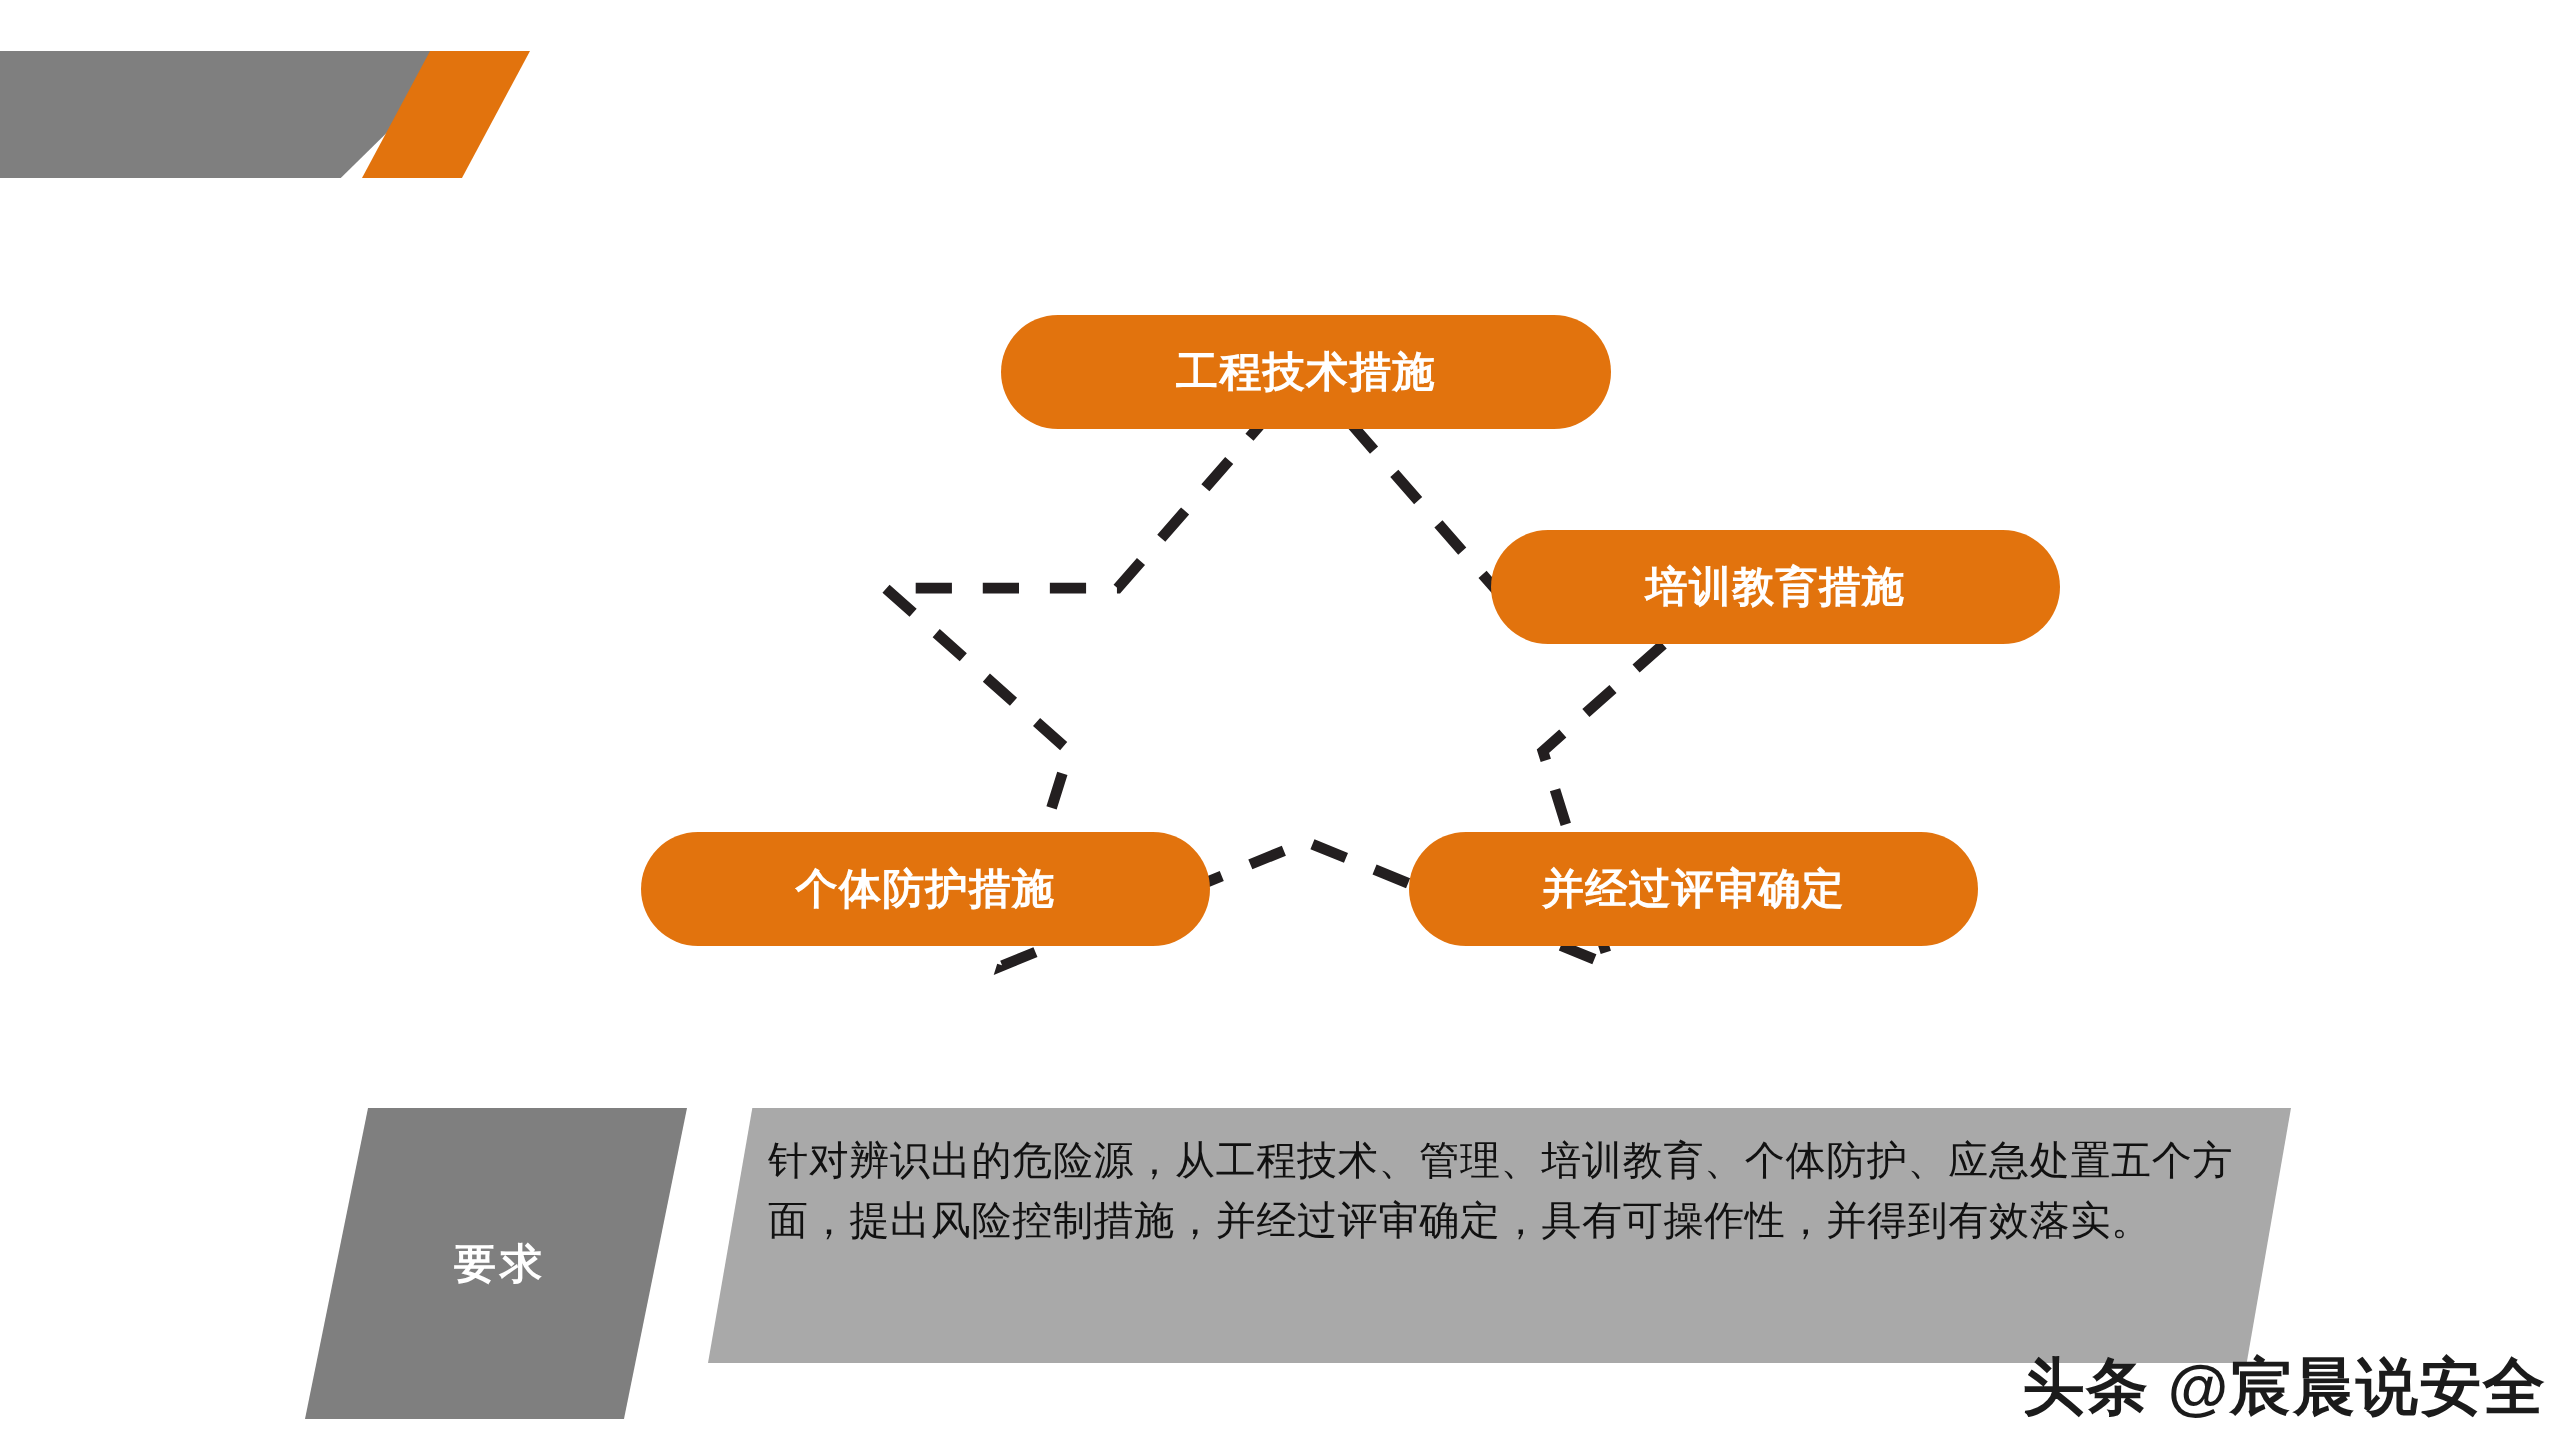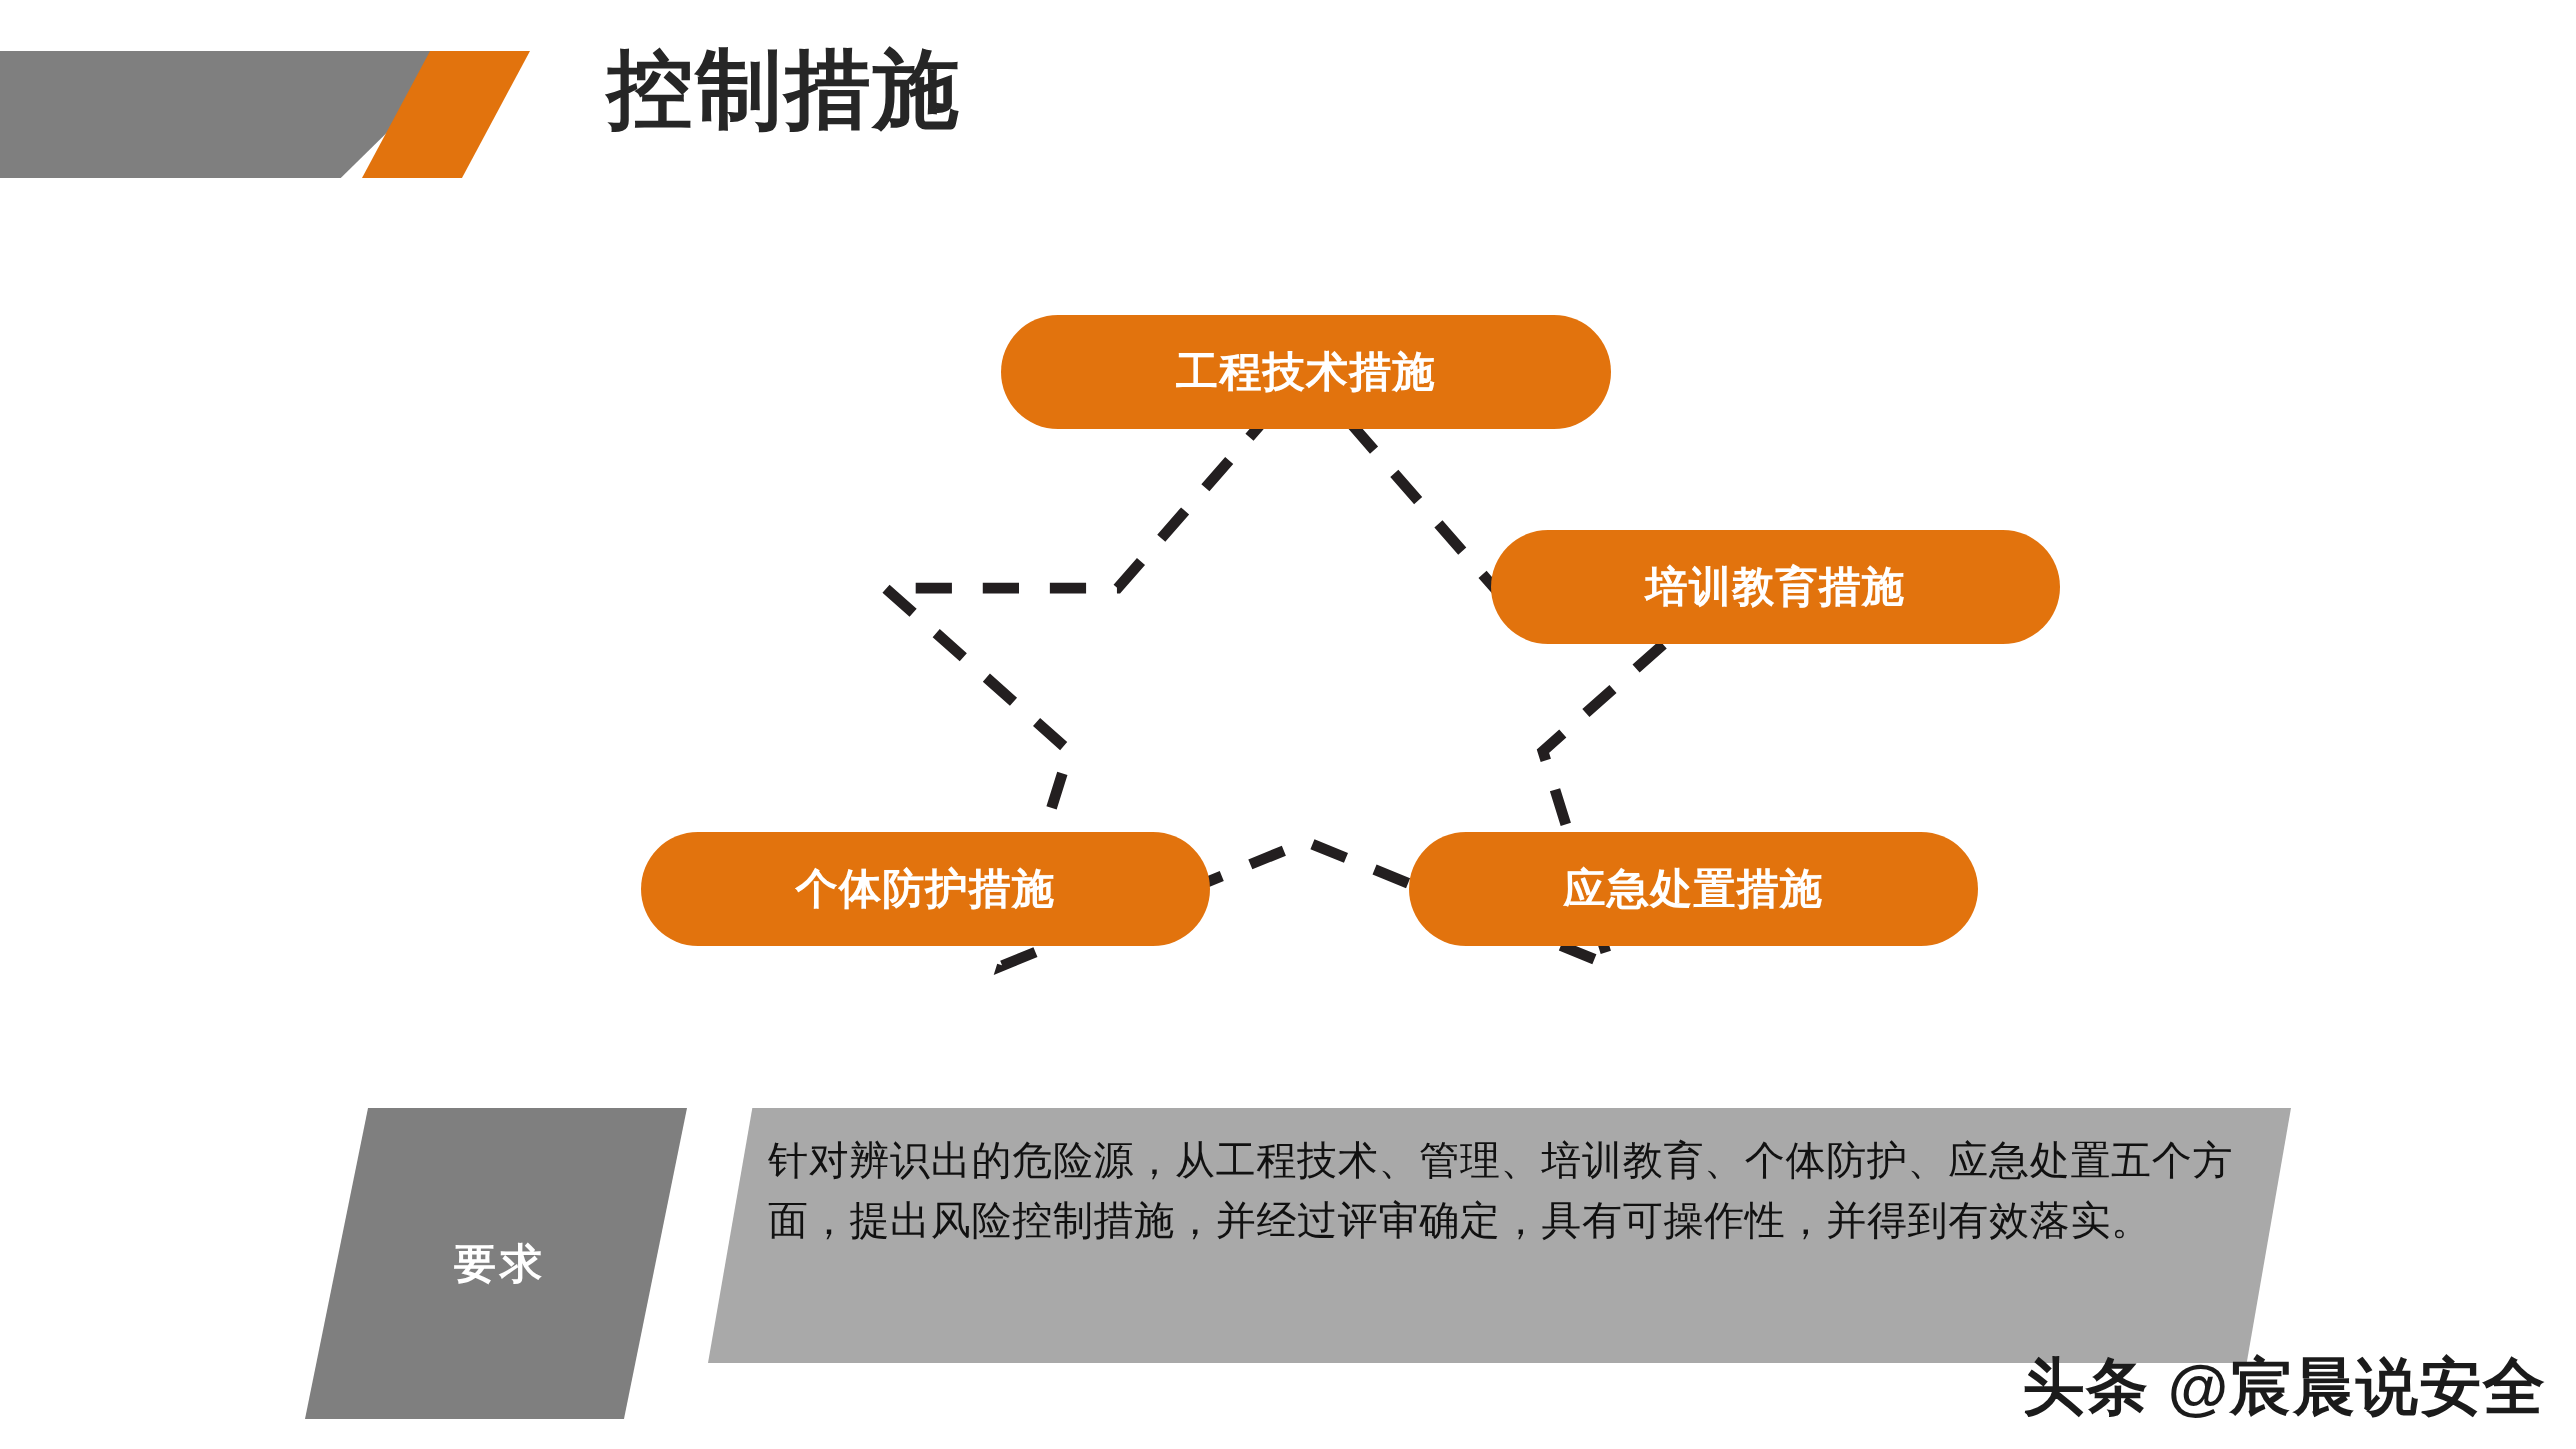--- a/index.html
+++ b/index.html
@@ -91,21 +91,20 @@
 </style>
 </head>
 <body>
 
 <div class="slide">
 
   <div class="header-band">
     <div class="hdr-gray"></div>
     <div class="hdr-orange"></div>
   </div>
-  <div class="page-title">控制措施</div>
 
   <div class="diagram">
 
     <svg class="star-svg" viewBox="0 0 3840 1150" preserveAspectRatio="none">
 
       <polygon points="1947,175 2228,497 2574,497 2300,740 2400,1060 1947,875 1494,1060 1594,740 1320,497 1666,497" fill="none" stroke="#231F20" stroke-width="16" stroke-dasharray="54 46" stroke-linecap="butt" stroke-linejoin="miter"></polygon>
     </svg>
 
     <div class="pill pill-top">
       <span>工程技术措施</span>
@@ -114,21 +113,21 @@
 
     <div class="pill pill-right">
       <span>培训教育措施</span>
     </div>
 
     <div class="pill pill-botleft">
       <span>个体防护措施</span>
     </div>
 
     <div class="pill pill-botright">
-      <span>应急处置措施</span>
+      <span>并经过评审确定</span>
     </div>
   </div>
 
   <div class="req">
     <div class="req-label-shape">
       <span class="req-label-text">要求</span>
     </div>
     <div class="req-body-shape"></div>
     <div class="req-body-text">针对辨识出的危险源，从工程技术、管理、培训教育、个体防护、应急处置五个方面，提出风险控制措施，并经过评审确定，具有可操作性，并得到有效落实。</div>
   </div>

